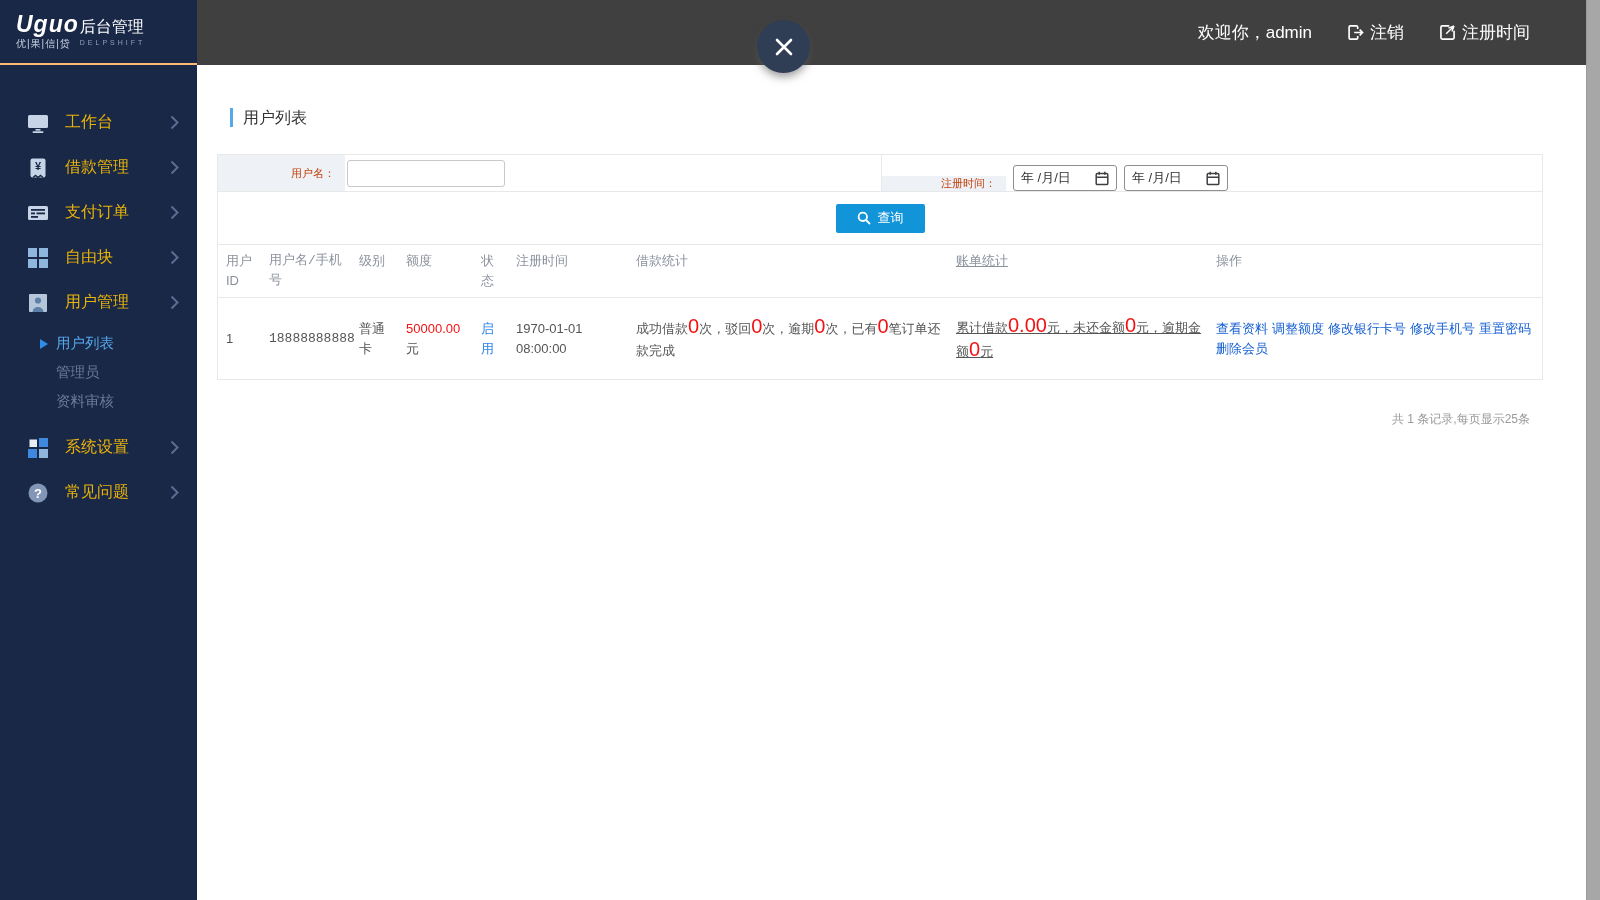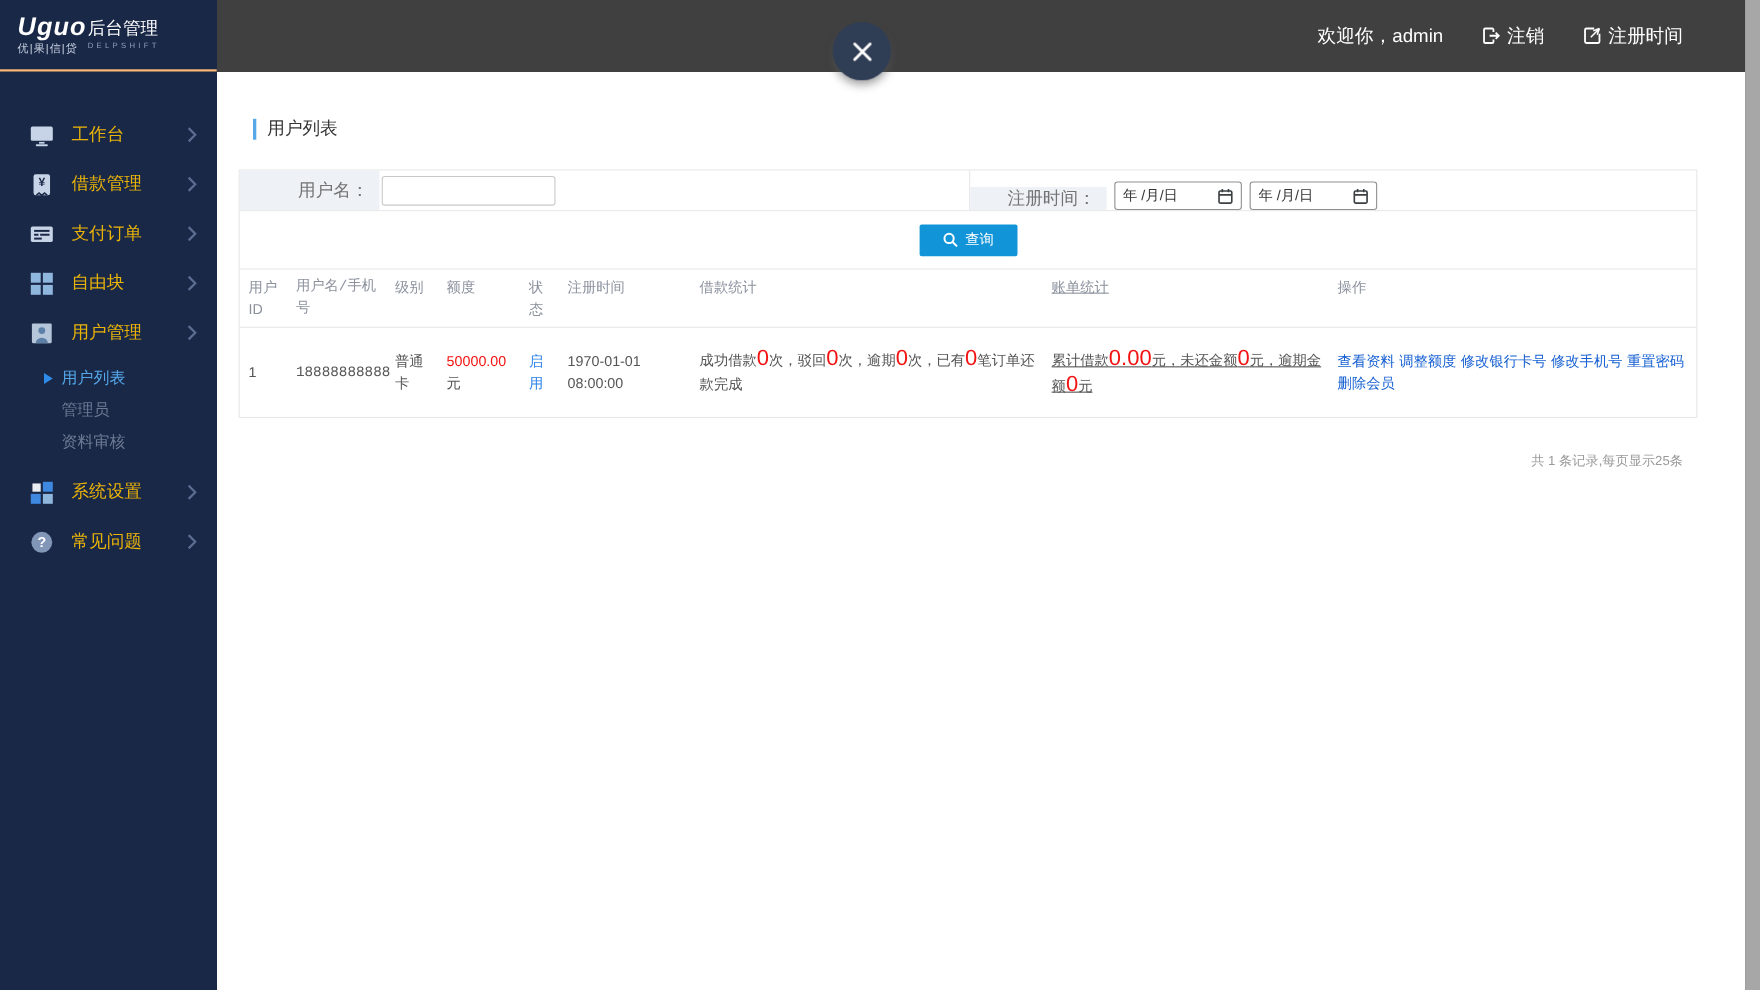--- a/index.html
+++ b/index.html
@@ -38,26 +38,26 @@
     background:#2f3d55; display:flex; align-items:center; justify-content:center; z-index:10;
     box-shadow:0 5px 9px -1px rgba(90,90,90,.6); cursor:pointer; }
 
   
   .main { margin-left:197px; width:1389px; padding-top:65px; }
   .page-title { margin:43px 0 0 33px; font-size:16px; color:#333; border-left:3px solid #57a8e8; padding-left:10px; line-height:19px; }
 
   .panel { margin:27px 43px 0 20px; border:1px solid #e8e8e8; }
 
   .filter-row { display:flex; align-items:stretch; height:37px; border-bottom:1px solid #e8e8e8; }
-  .f-label { width:127px; background:#eef1f6; display:flex; align-items:center; justify-content:flex-end; padding-right:10px; font-size:16px; color:#737373; flex:0 0 auto; }
+  .f-label { width:127px; background:#eef1f6; display:flex; align-items:center; justify-content:flex-end; padding-right:10px; font-size:11px; color:#c2410c; flex:0 0 auto; }
   .f-left { display:flex; align-items:center; width:536px; flex:0 0 auto; }
   .txt-input { width:158px; height:27px; margin-left:2px; border:1px solid #c9c9c9; border-radius:3px; outline:none; padding:0 6px; font-size:13px; }
   .f-right { display:flex; align-items:flex-end; flex:1; border-left:1px solid #e8e8e8; }
   .f-label2 { width:124px; }
-  .date-input { display:flex; align-items:center; justify-content:space-between; width:116px; height:26px;
+  .date-input { display:flex; align-items:center; justify-content:space-between; width:104px; height:26px;
     border:1px solid #8f8f8f; border-radius:3px; margin-left:7px; padding:0 7px; font-size:13px; color:#333; cursor:pointer; background:#fff; }
   .date-input:first-of-type { margin-left:8px; }
 
   .btn-row { height:53px; display:flex; align-items:center; justify-content:center; border-bottom:1px solid #e8e8e8; }
   .query-btn { display:flex; align-items:center; gap:7px; background:#1295d8; color:#fff; border:none;
     height:29px; padding:0 21px; font-size:13px; border-radius:2px; cursor:pointer; }
 
   
   .t-header { display:flex; min-height:48px; align-items:flex-start; border-bottom:1px solid #e8e8e8; color:#8b919d; font-size:13px; }
   .t-row { display:flex; min-height:81px; align-items:center; color:#555; font-size:13px; }

